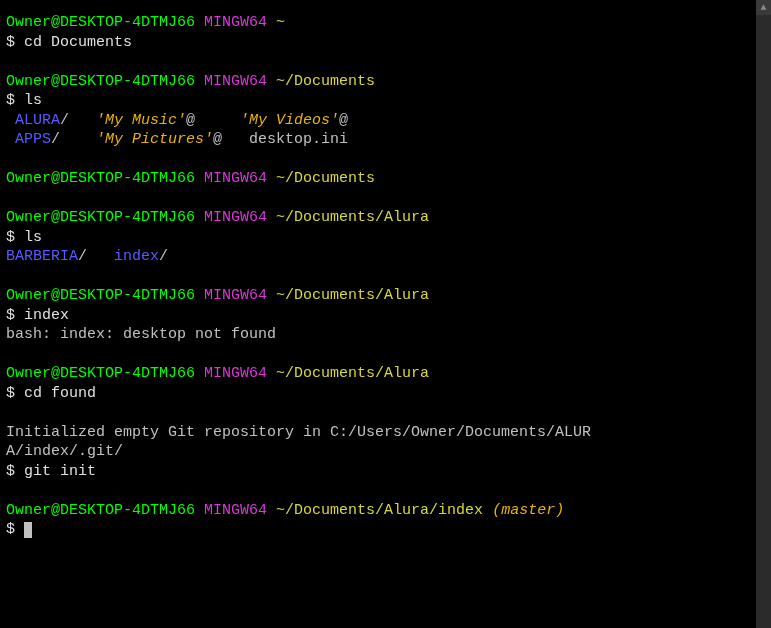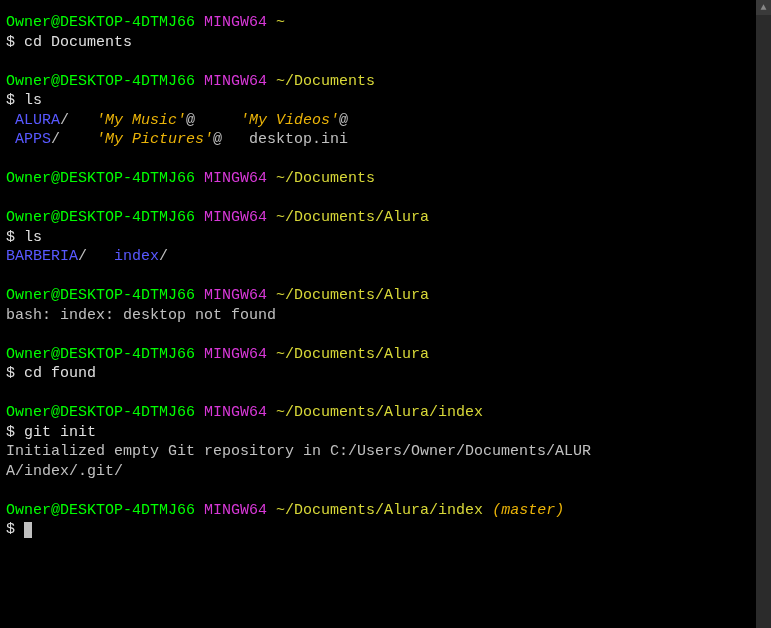--- a/index.html
+++ b/index.html
@@ -72,30 +72,30 @@
 
   <div class="line"><span class="green">Owner@DESKTOP-4DTMJ66</span> <span class="magenta">MINGW64</span> <span class="yellow">~/Documents</span></div>
   <div class="blank"></div>
 
   <div class="line"><span class="green">Owner@DESKTOP-4DTMJ66</span> <span class="magenta">MINGW64</span> <span class="yellow">~/Documents/Alura</span></div>
   <div class="line"><span class="white">$ </span><span class="white">ls</span></div>
   <div class="line"><span class="blue">BARBERIA</span><span class="gray">/   </span><span class="blue">index</span><span class="gray">/</span></div>
   <div class="blank"></div>
 
   <div class="line"><span class="green">Owner@DESKTOP-4DTMJ66</span> <span class="magenta">MINGW64</span> <span class="yellow">~/Documents/Alura</span></div>
+  <div class="line"><span class="white">$ </span><span class="white">index</span></div>
   <div class="line gray">bash: index: desktop not found</div>
   <div class="blank"></div>
 
   <div class="line"><span class="green">Owner@DESKTOP-4DTMJ66</span> <span class="magenta">MINGW64</span> <span class="yellow">~/Documents/Alura</span></div>
   <div class="line"><span class="white">$ </span><span class="white">cd found</span></div>
   <div class="blank"></div>
 
-  <div class="line"><span class="green">Owner@DESKTOP-4DTMJ66</span> <span class="magenta">MINGW64</span> <span class="yellow">~/Documents/Alura/index</span></div>
+  <div class="line gray">Initialized empty Git repository in C:/Users/Owner/Documents/ALURA/index/.git/</div>
   <div class="line"><span class="white">$ </span><span class="white">git init</span></div>
-  <div class="line gray">Initialized empty Git repository in C:/Users/Owner/Documents/ALURA/index/.git/</div>
   <div class="blank"></div>
 
   <div class="line"><span class="green">Owner@DESKTOP-4DTMJ66</span> <span class="magenta">MINGW64</span> <span class="yellow">~/Documents/Alura/index</span> <span class="cyan">(master)</span></div>
   <div class="line"><span class="white">$ </span><span class="cursor"></span></div>
 
 </div>
 
 <div class="scrollbar">
   <div class="scrollbar-arrow">▲</div>
 </div>

